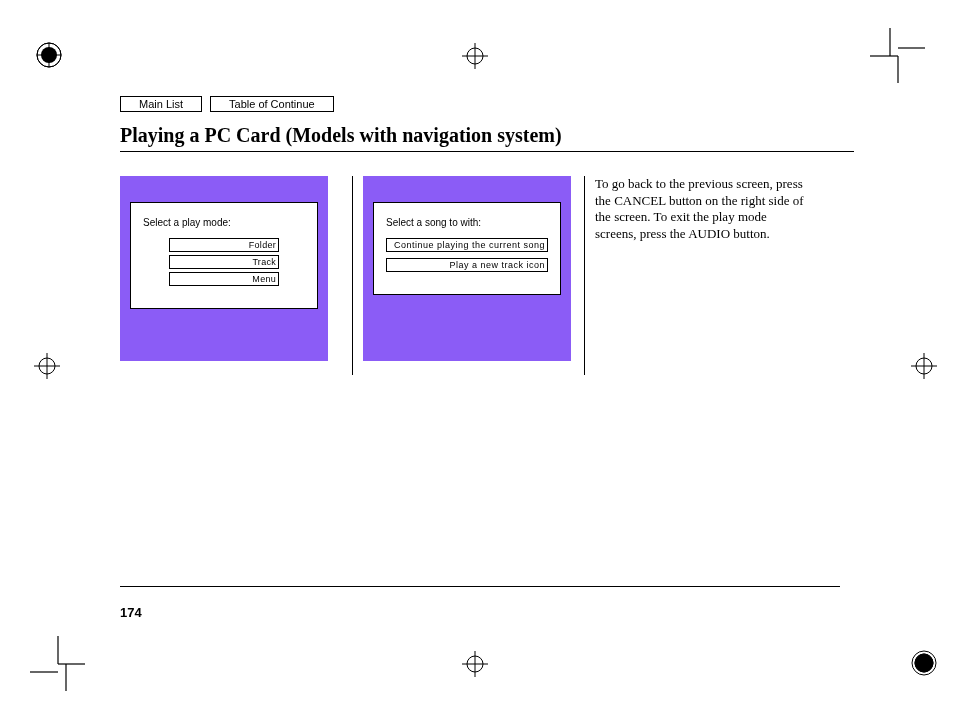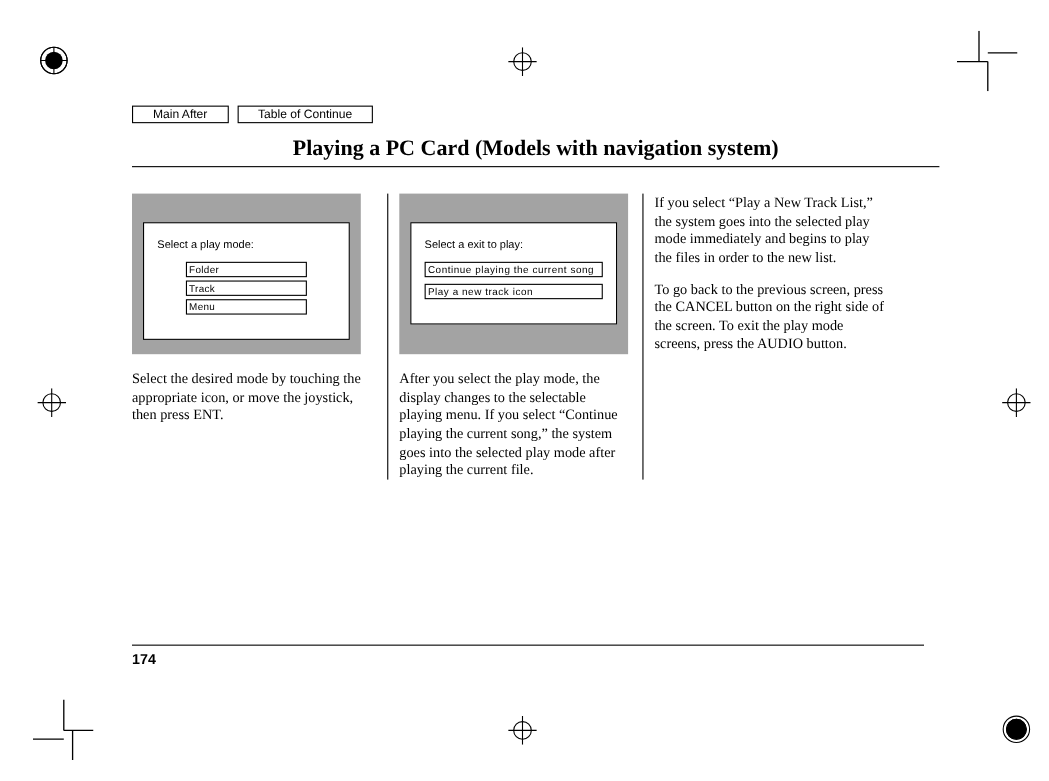--- a/index.html
+++ b/index.html
@@ -21,57 +21,57 @@
   .topnav { position: absolute; top: 96px; left: 120px; display: flex; gap: 8px; }
   .navbtn {
     border: 1.5px solid #000;
     padding: 1px 18px;
     font: 11px Helvetica, Arial, sans-serif;
     background: #fff; color: #000;
     cursor: pointer;
   }
 
   
-  .title { position: absolute; top: 124px; left: 120px; right: 100px; text-align: center; }
+  .title { position: absolute; top: 124px; left: 120px; right: 100px; }
   .title h1 { font-size: 20px; font-weight: bold; font-family: Georgia, "Times New Roman", serif; }
   .title-rule { border: none; border-top: 1.5px solid #000; margin-top: 4px; }
 
   
   .cols {
     position: absolute; top: 176px; left: 120px;
     width: 720px;
     display: flex; gap: 0;
   }
   .col { width: 232px; padding-right: 10px; }
   .col + .col { border-left: 1px solid #000; padding-left: 10px; padding-right:10px; }
   .coltext { font-size: 13px; line-height: 1.28; font-family: Georgia, "Times New Roman", serif; }
   .coltext p + p { margin-top: 12px; }
 
   
   .ui-screenshot {
-    width: 208px; height: 146px; background: #a3a3a3;
+    width: 208px; height: 185px; background: #8b5cf6;
     padding: 26px 10px 10px 10px; margin-bottom: 14px;
   }
   .ui-panel {
     background: #fff; border: 1.5px solid #000;
     padding: 14px 12px 22px 12px;
   }
   .ui-title { font: 10px Helvetica, Arial, sans-serif; margin-bottom: 10px; }
   .ui-list { display: flex; flex-direction: column; align-items: center; gap: 3px; }
   .ui-btn {
     width: 100%; border: 1.2px solid #000; background:#fff;
-    font: 9px Helvetica, Arial, sans-serif; text-align: left; padding: 1px 2px;
+    font: 9px Helvetica, Arial, sans-serif; text-align: right; padding: 1px 2px;
     letter-spacing: 0.3px;
   }
   .panel1 .ui-btn { width: 68%; }
   .panel2 .ui-list { gap: 6px; }
   .panel2 .ui-btn { width: 100%; letter-spacing: 0.5px; }
 
   
-  .pgnum { position: absolute; left: 120px; top: 586px; border-top: 1.5px solid #000; width: 720px; padding-top:4px; }
+  .pgnum { position: absolute; left: 120px; top: 586px; border-top: 1.5px solid #000; width: 720px; padding-top:16px; }
   .pgnum span { font: bold 13px Helvetica, Arial, sans-serif; }
 
   
   .crop line { stroke:#000; stroke-width:1.2; }
 </style>
 </head>
 <body>
 
 <div class="reg" style="top:40px;left:34px">
   <svg width="30" height="30">
@@ -131,21 +131,21 @@
 <div class="reg crop" style="top:636px;left:30px">
     <svg width="55" height="55">
       <line x1="28" y1="0" x2="28" y2="28"></line>
       <line x1="0" y1="36" x2="28" y2="36"></line>
       <line x1="28" y1="28" x2="55" y2="28"></line>
       <line x1="36" y1="28" x2="36" y2="55"></line>
     </svg>
   </div>
 
 <div class="topnav">
-  <button class="navbtn">Main After</button>
+  <button class="navbtn">Main List</button>
   <button class="navbtn">Table of Continue</button>
 </div>
 
 <div class="title">
   <h1>Playing a PC Card (Models with navigation system)</h1>
   <hr class="title-rule">
 </div>
 
 <div class="cols">
 
@@ -153,43 +153,36 @@
     <div class="ui-screenshot">
       <div class="ui-panel panel1">
         <div class="ui-title">Select a play mode:</div>
         <div class="ui-list">
           <div class="ui-btn">Folder</div>
           <div class="ui-btn">Track</div>
           <div class="ui-btn">Menu</div>
         </div>
       </div>
     </div>
-    <div class="coltext">
-      <p>Select the desired mode by touching the appropriate icon, or move the joystick, then press ENT.</p>
-    </div>
   </div>
 
   <div class="col">
     <div class="ui-screenshot">
       <div class="ui-panel panel2">
-        <div class="ui-title">Select a exit to play:</div>
+        <div class="ui-title">Select a song to with:</div>
         <div class="ui-list">
           <div class="ui-btn">Continue playing the  current  song</div>
           <div class="ui-btn">Play a  new  track  icon</div>
         </div>
       </div>
     </div>
-    <div class="coltext">
-      <p>After you select the play mode, the display changes to the selectable playing menu. If you select “Continue playing the current song,” the system goes into the selected play mode after playing the current file.</p>
-    </div>
   </div>
 
   <div class="col">
     <div class="coltext">
-      <p>If you select “Play a New Track List,” the system goes into the selected play mode immediately and begins to play the files in order to the new list.</p>
       <p>To go back to the previous screen, press the CANCEL button on the right side of the screen. To exit the play mode screens, press the AUDIO button.</p>
     </div>
   </div>
 
 </div>
 
 <div class="pgnum">
   <span>174</span>
 </div>
 

